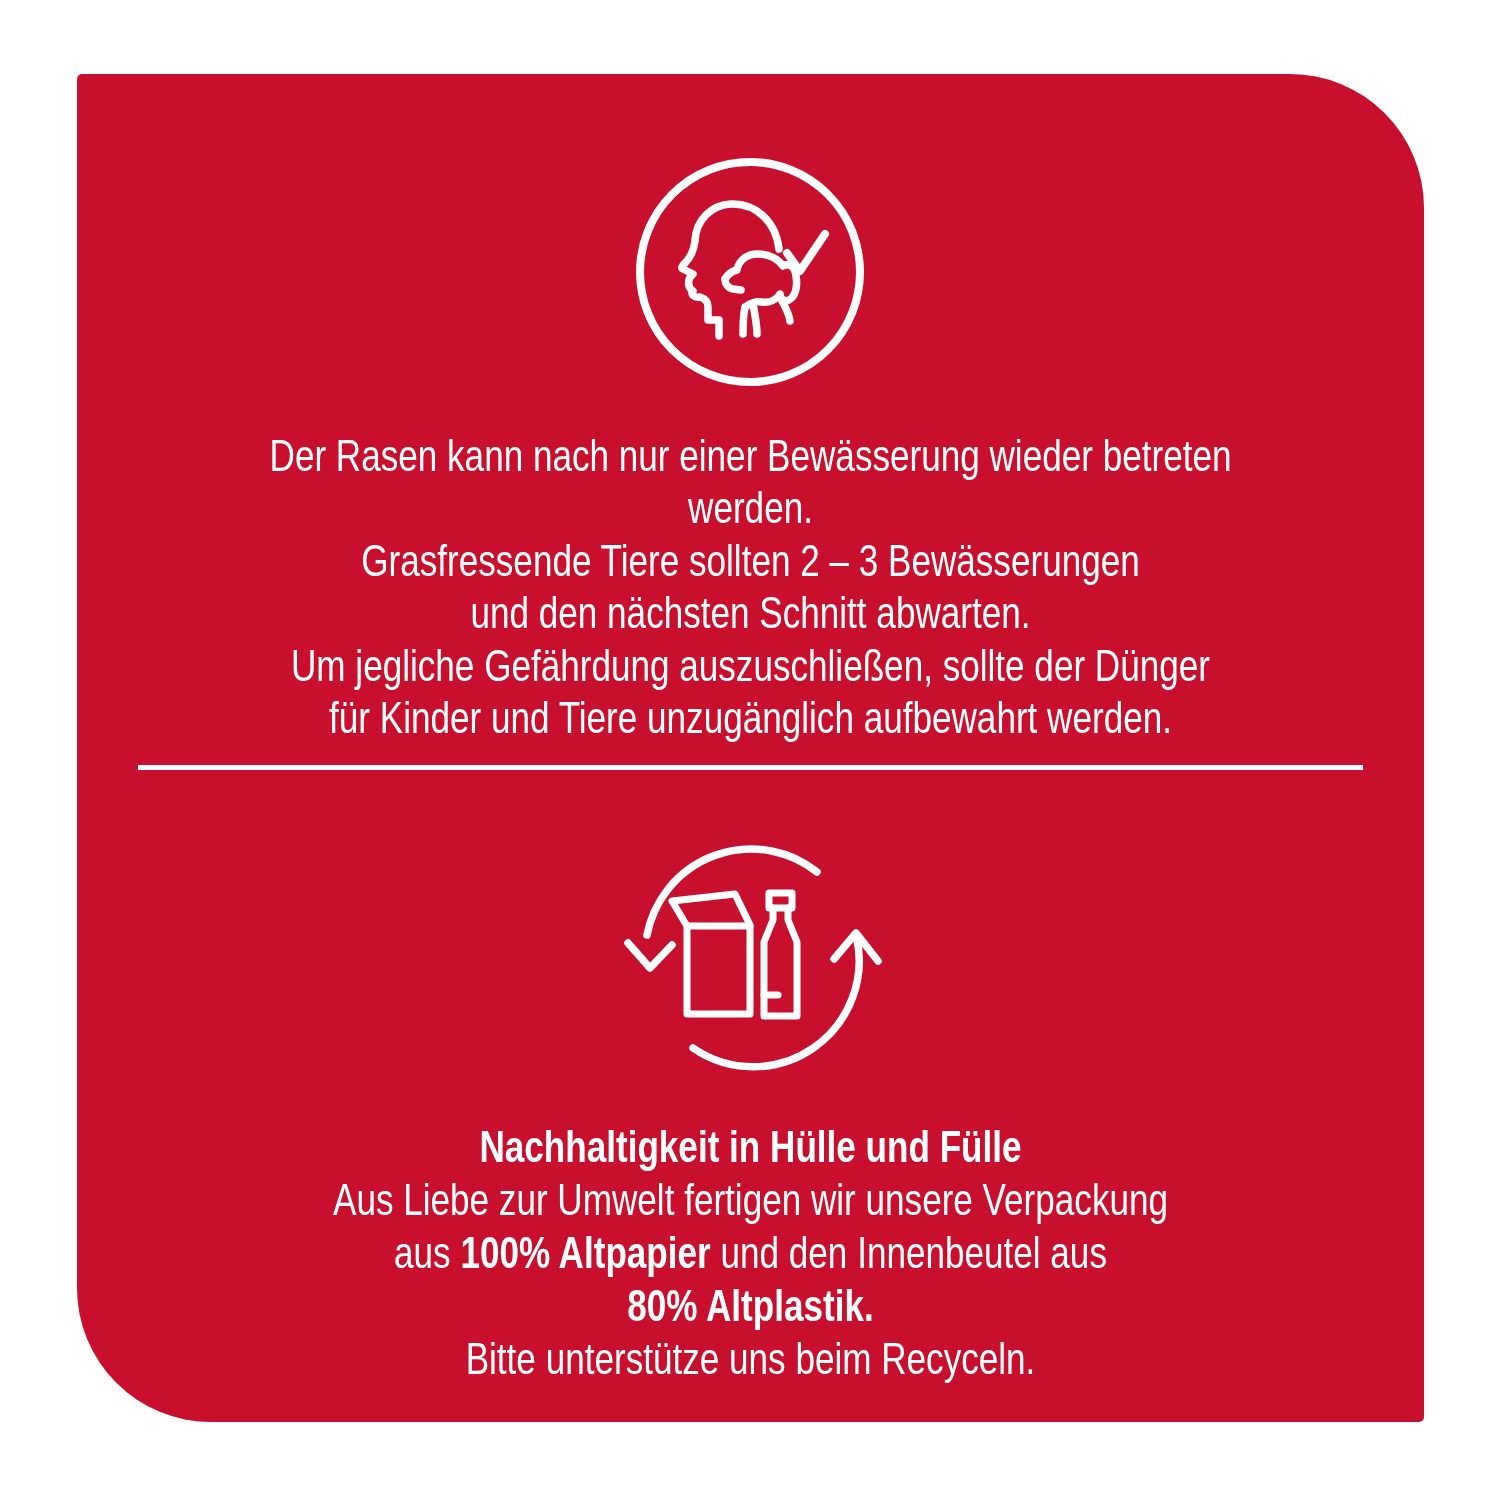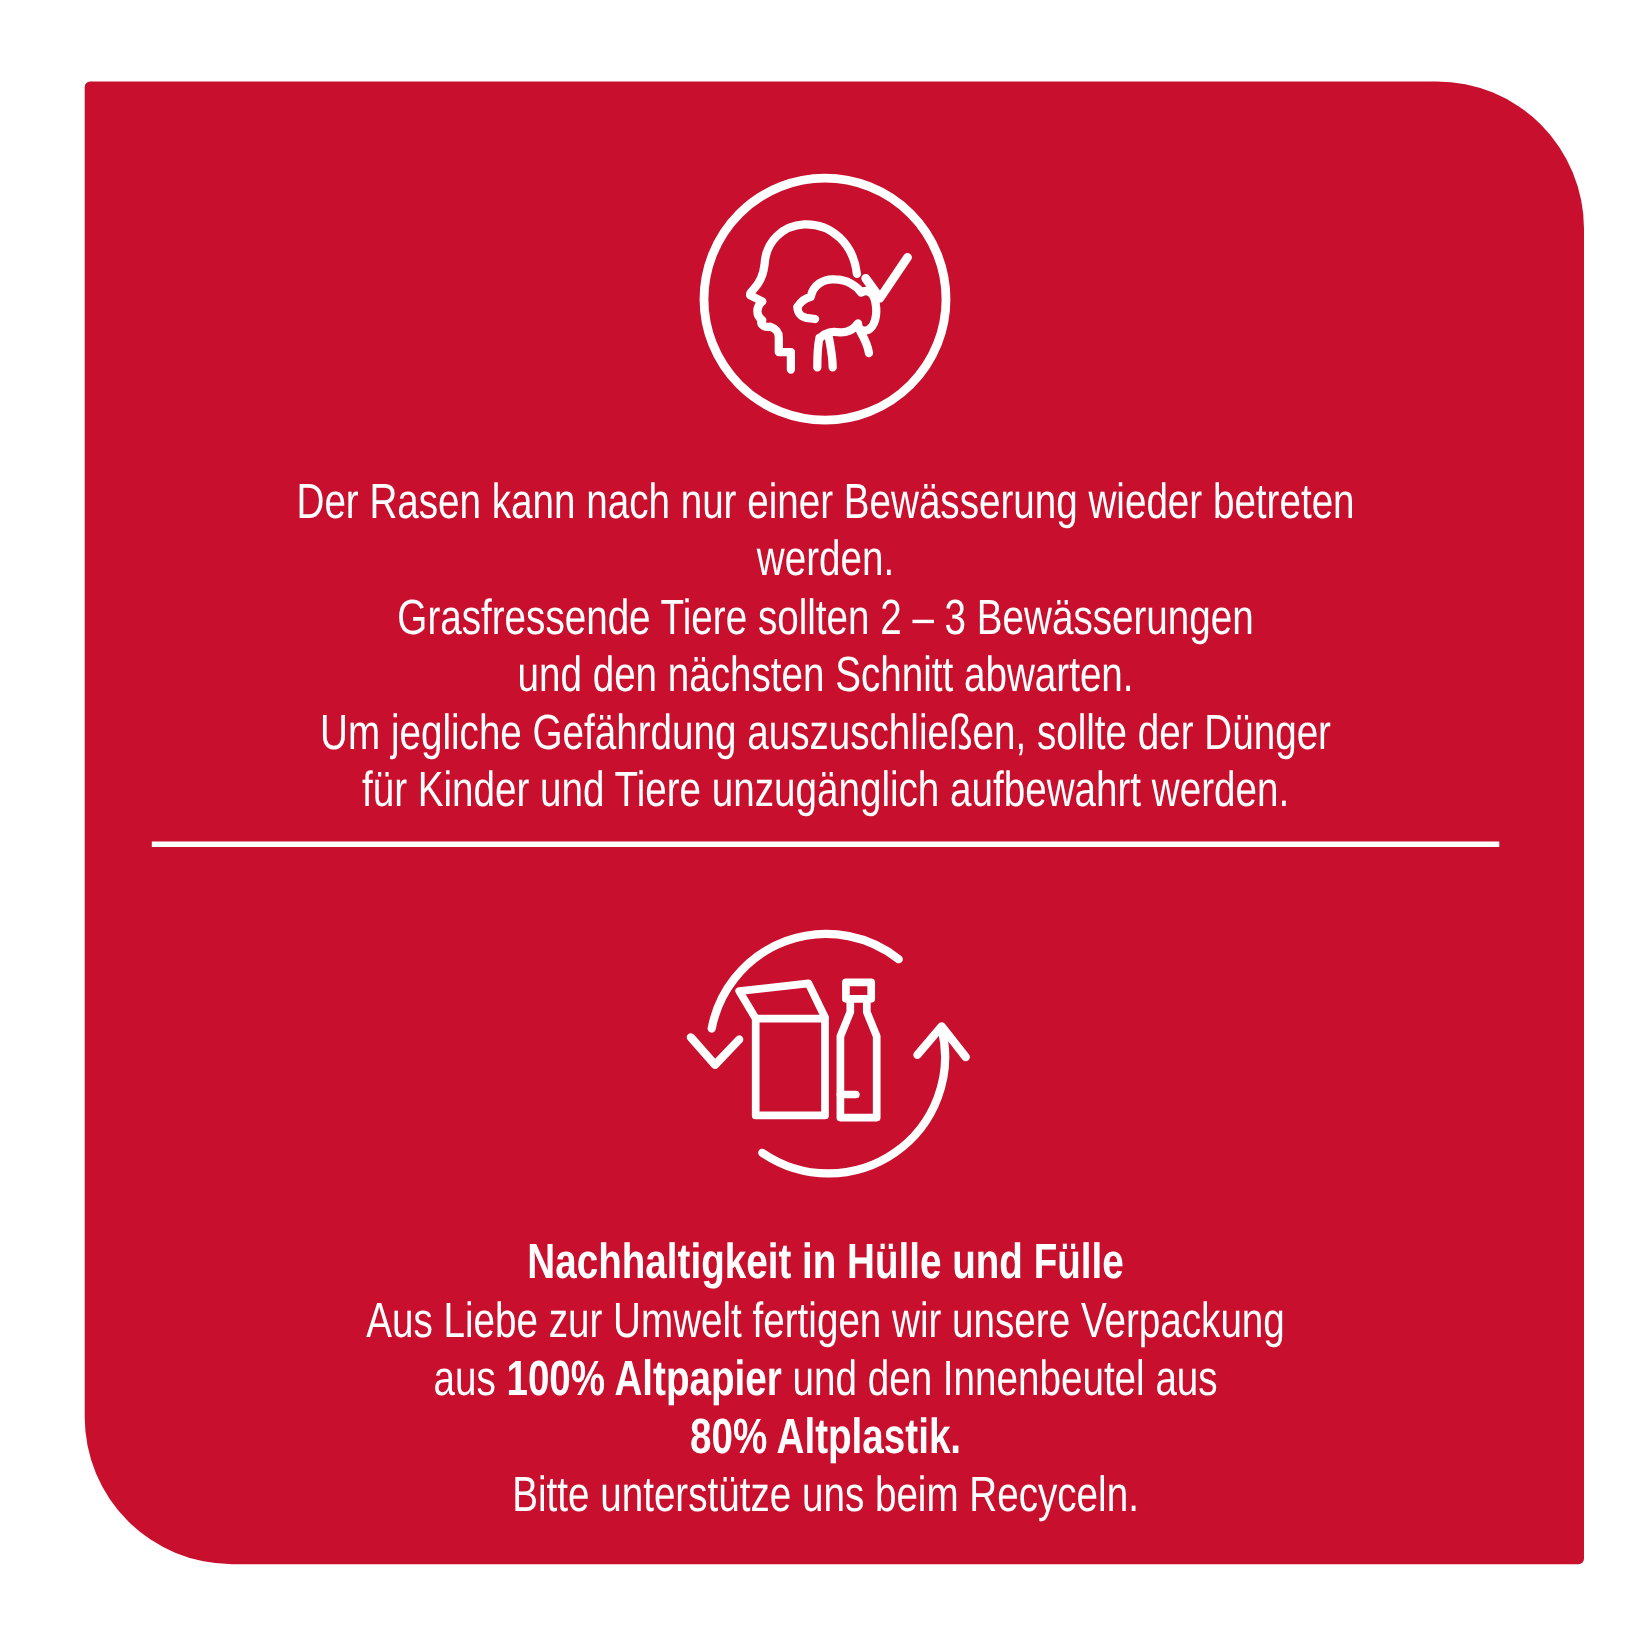--- a/index.html
+++ b/index.html
@@ -12,21 +12,20 @@
     overflow: hidden;
   }
   .card {
     position: absolute;
     left: 77px;
     top: 74px;
     width: 1347px;
     height: 1348px;
     background: var(--card-red, #C8102E);
     border-radius: 5px 134px 5px 134px;
-    padding-left: 16px;
   }
   .icon-wrap { position: absolute; }
   .icon-top    { left: 551px; top: 76px;  width: 244px; height: 244px; }
   .icon-bottom { left: 536px; top: 764px; width: 276px; height: 244px; }
   .icon-wrap svg { display: block; width: 100%; height: 100%; }
   .tblock {
     position: absolute;
     left: 0;
     width: 1347px;
     text-align: center;

